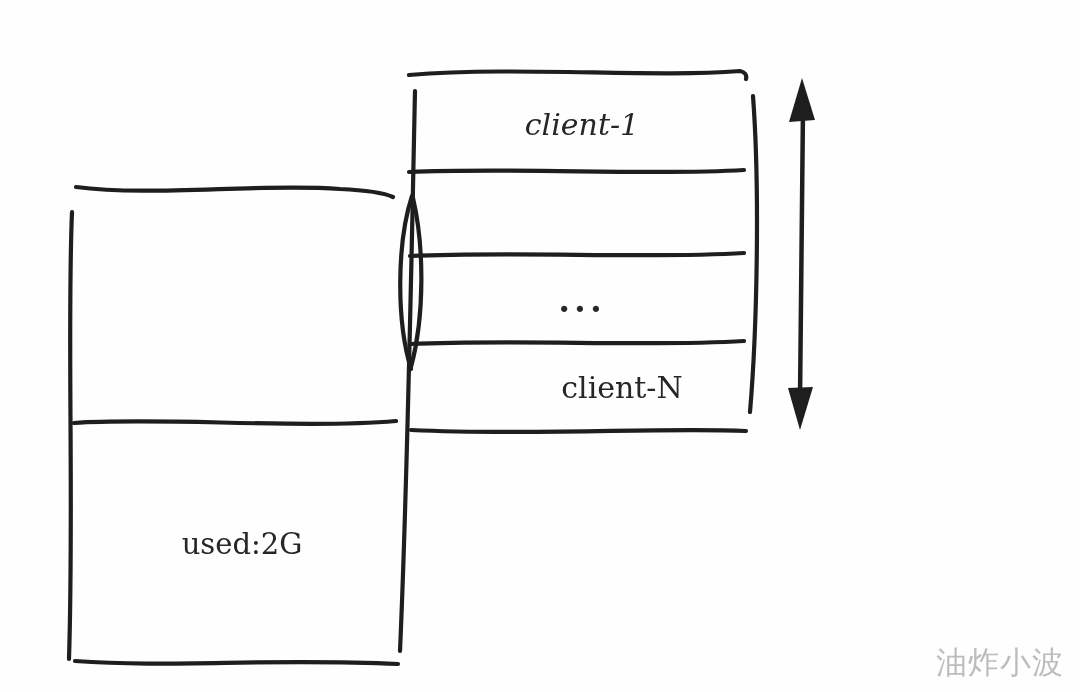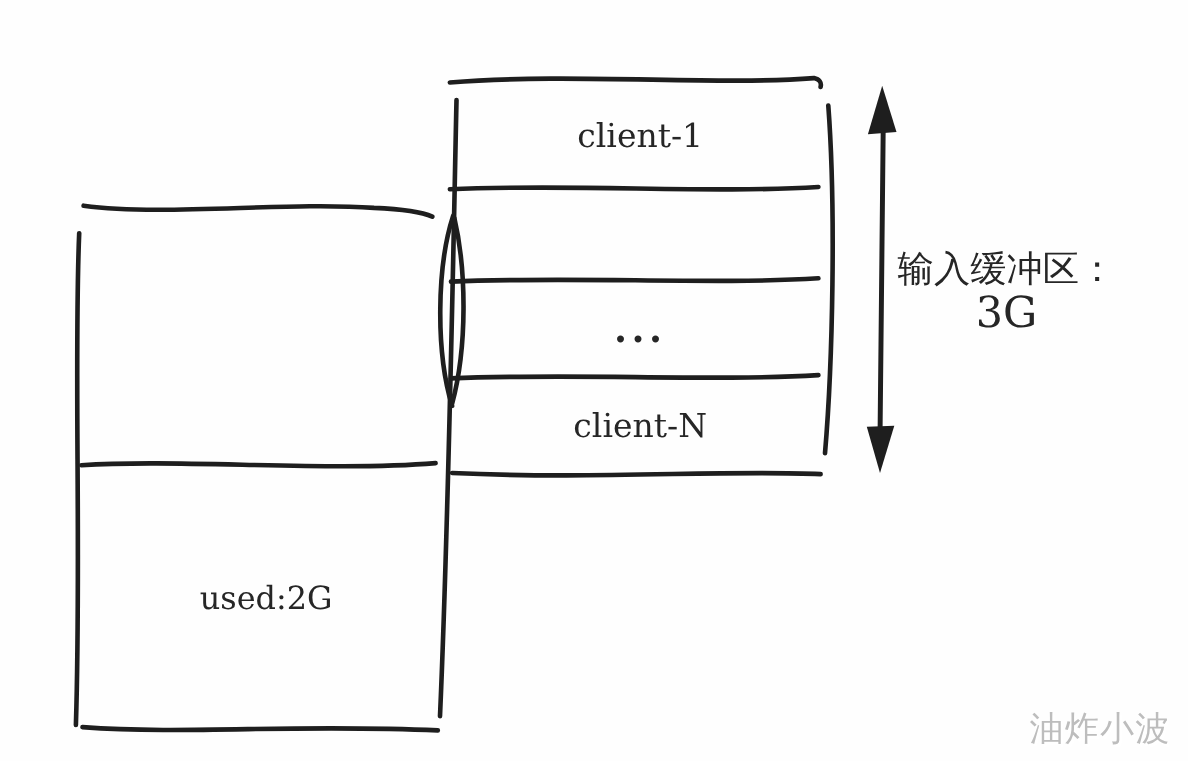--- a/index.html
+++ b/index.html
@@ -41,24 +41,24 @@
     top: 425px;
     width: 340px;
     height: 238px;
     font-size: 29px;
   }
   .client-row {
     left: 412px;
     width: 340px;
     font-size: 30px;
   }
-  .client-row-1 { top: 76px;  height: 96px; }
+  .client-row-1 { top: 76px;  height: 96px; font-style: italic; }
   .client-row-2 { top: 172px; height: 84px; }
   .client-row-3 { top: 256px; height: 88px; font-size: 34px; letter-spacing: 4px; font-weight: bold; }
-  .client-row-4 { top: 344px; height: 86px; }
+  .client-row-4 { top: 344px; height: 86px; margin-left: 40px; }
   .buffer-annotation {
     position: absolute;
     left: 810px;
     top: 226px;
     width: 210px;
     text-align: center;
     line-height: 1.1;
   }
   .buffer-annotation .line1 {
     display: block;
@@ -116,20 +116,16 @@
 
   <div class="label used-label">used:2G</div>
 
   <div class="label client-row client-row-1">client-1</div>
 
 
   <div class="label client-row client-row-3">...</div>
 
   <div class="label client-row client-row-4">client-N</div>
 
-  <div class="buffer-annotation">
-    <span class="line1">输入缓冲区：</span>
-    <span class="line2">3G</span>
-  </div>
 
   <div class="watermark">油炸小波</div>
 
 </div>
 
 </body></html>

